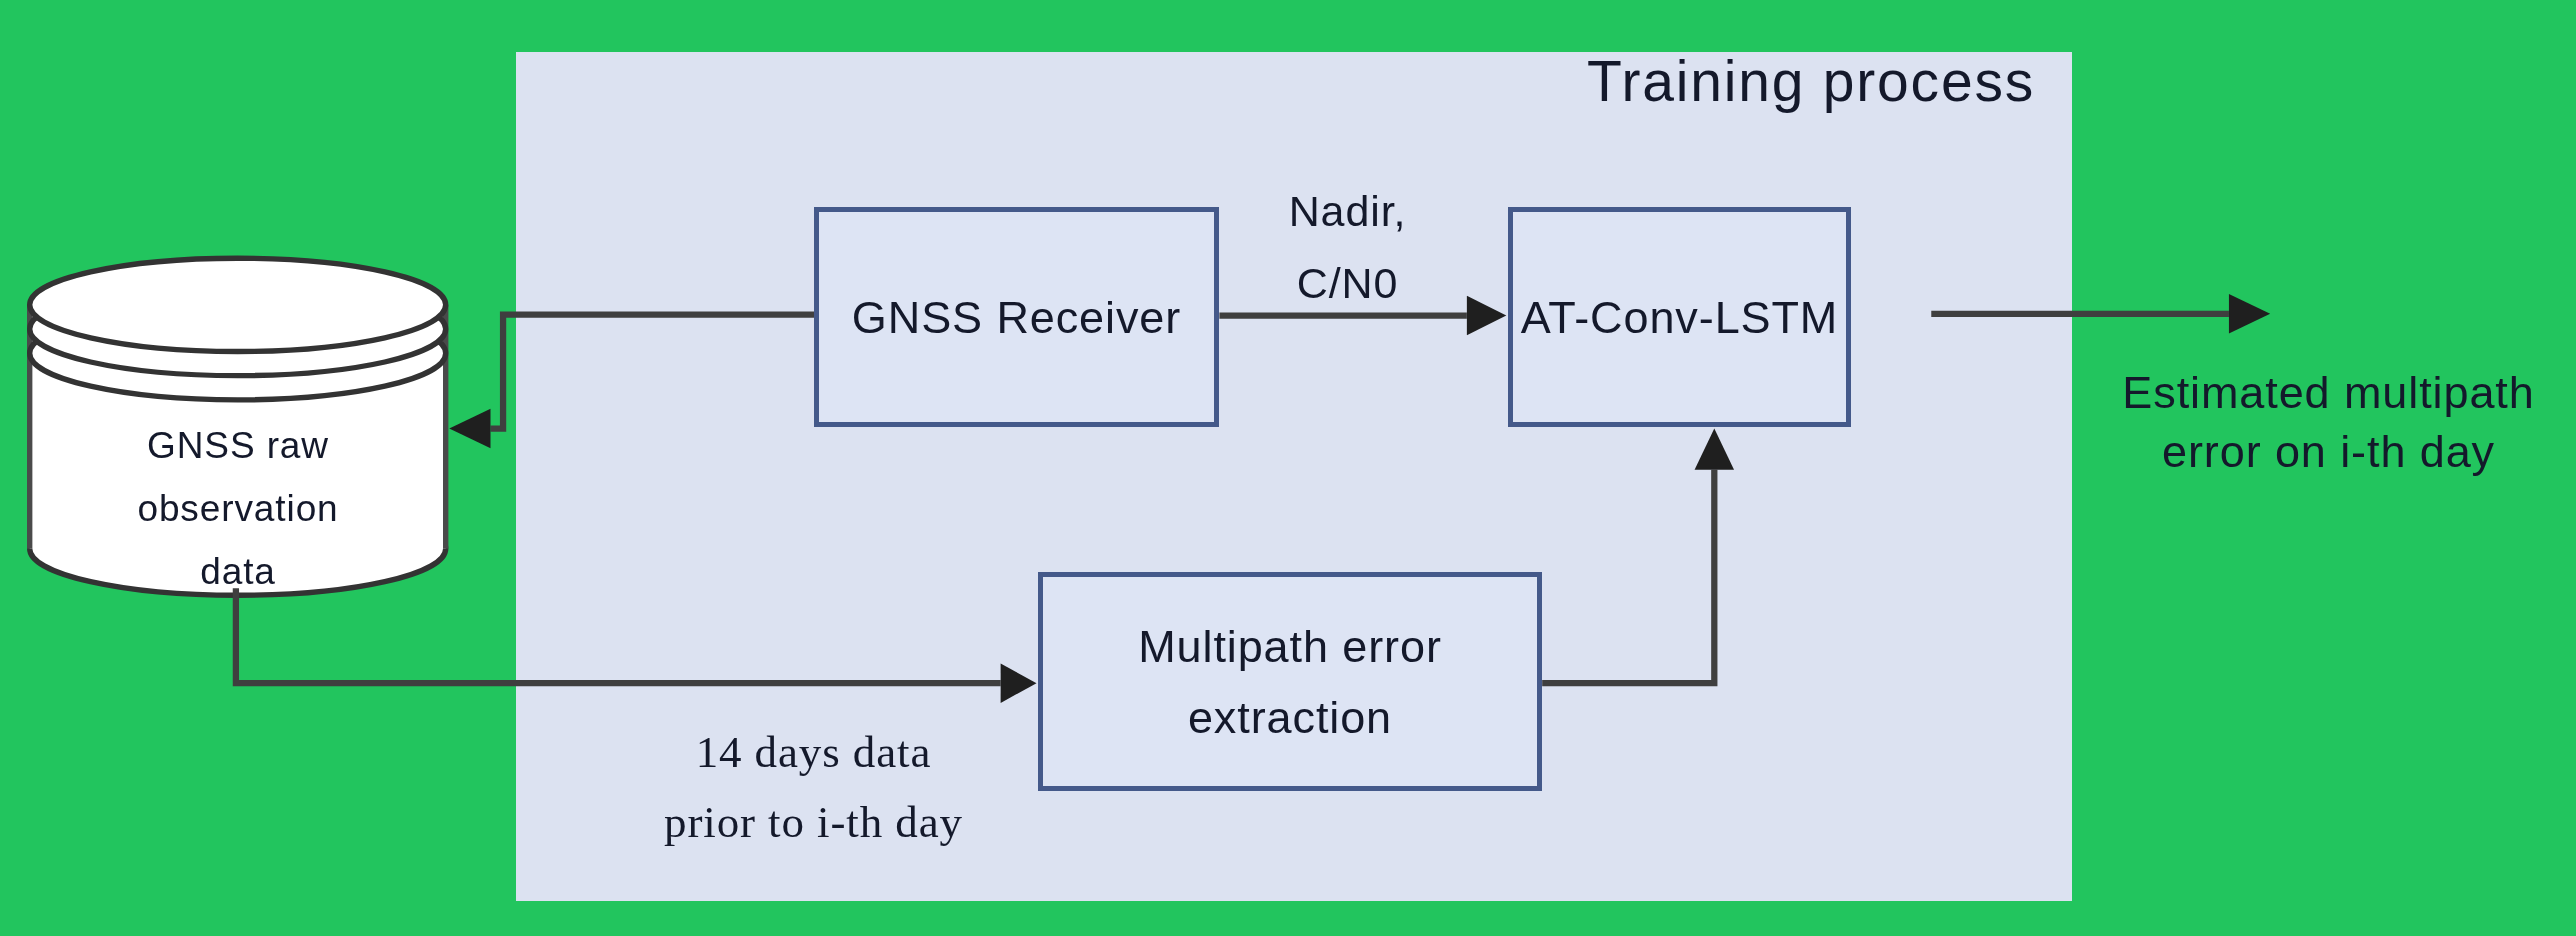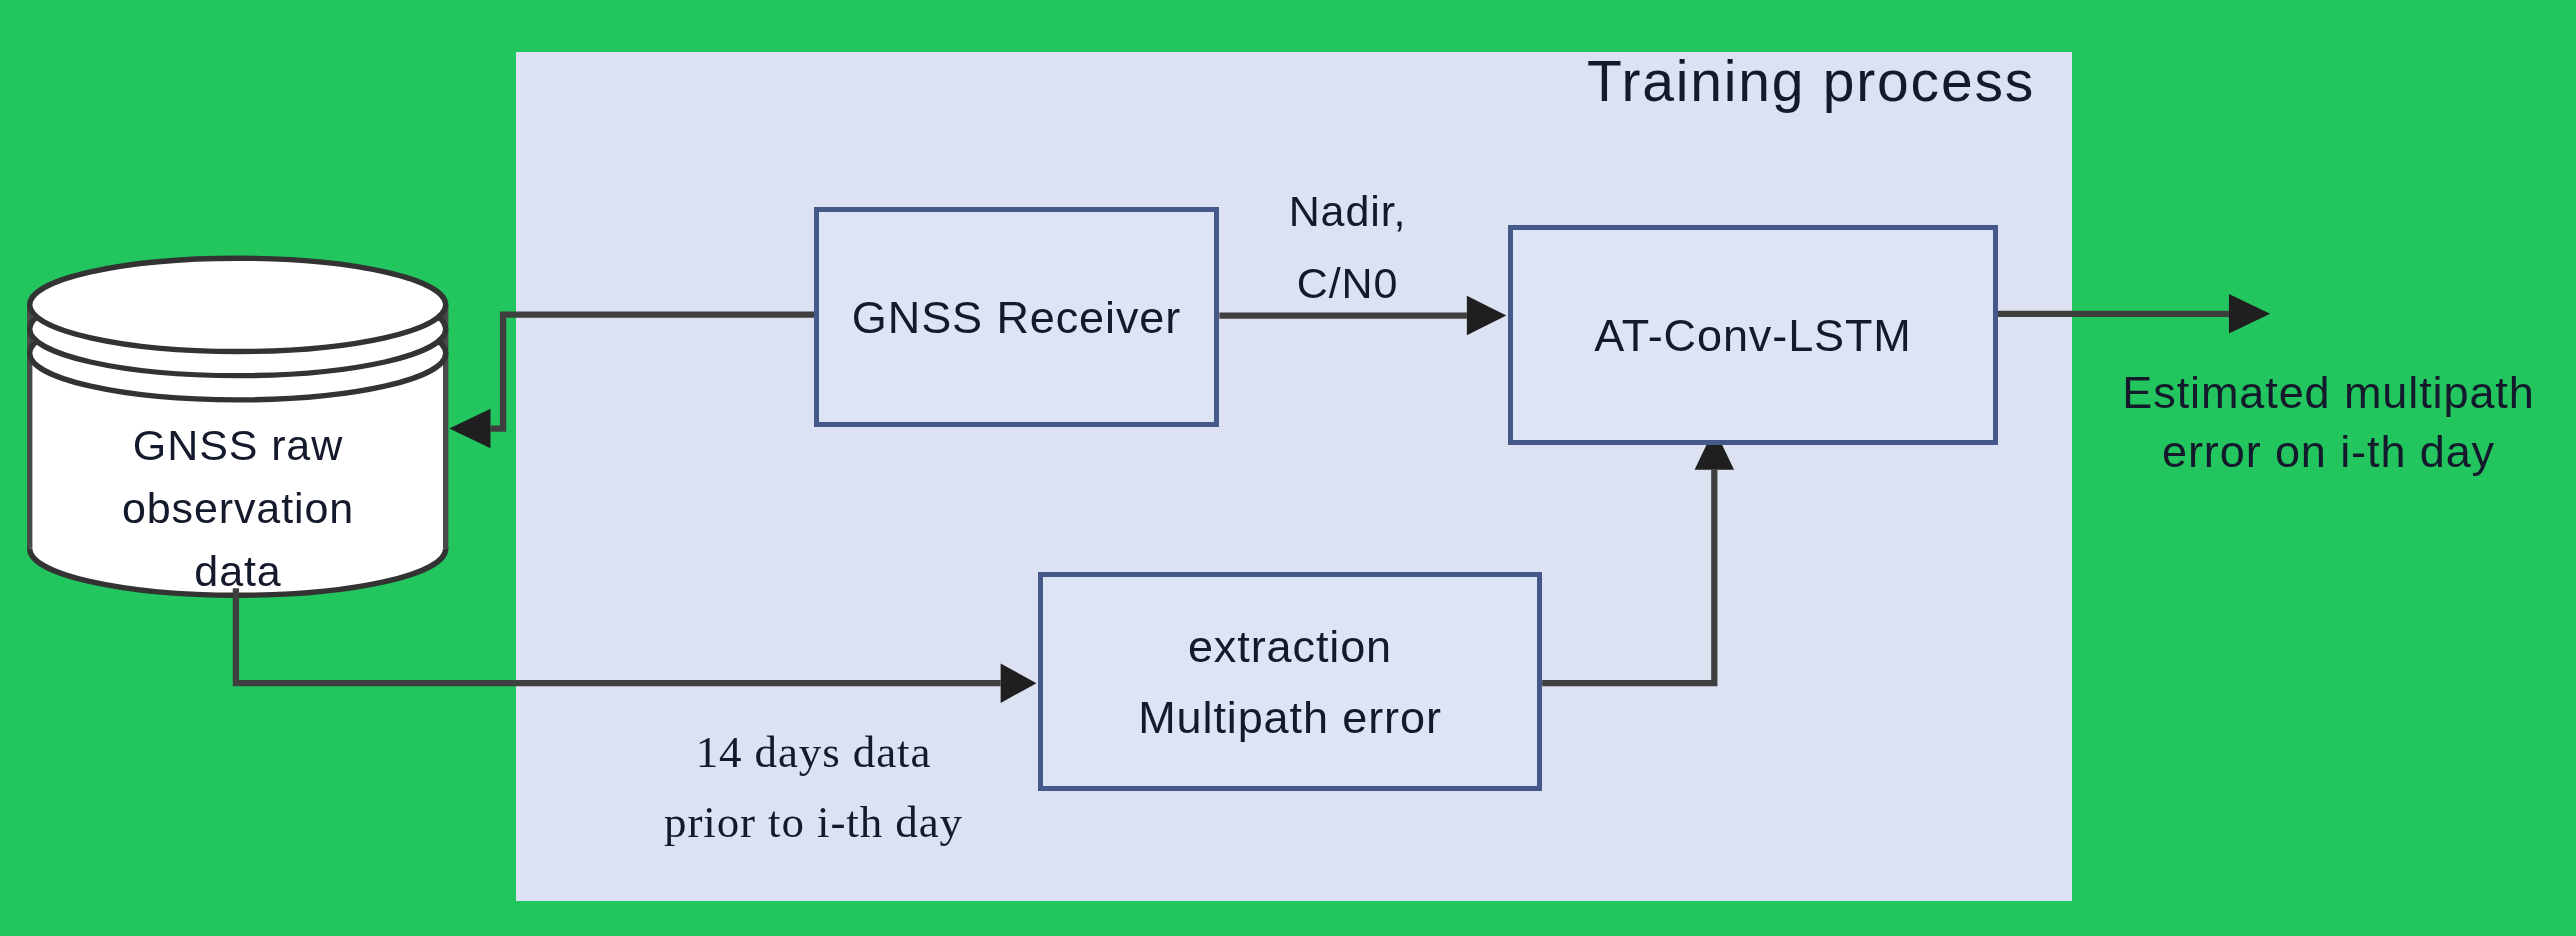--- a/index.html
+++ b/index.html
@@ -51,33 +51,33 @@
     display: flex;
     flex-direction: column;
     justify-content: center;
     text-align: center;
     font-size: 45px;
     line-height: 71px;
     letter-spacing: 0.9px;
     color: #14192b;
   }
   .node-receiver { left: 814px;  top: 207px; width: 405px; height: 220px; }
-  .node-model    { left: 1508px; top: 225px; width: 490px; height: 220px; }
+  .node-model    { left: 1508px; top: 207px; width: 343px; height: 220px; }
   .node-extraction { left: 1038px; top: 572px; width: 504px; height: 219px; }
   .freelabel {
     position: absolute;
     text-align: center;
     color: #14192b;
     letter-spacing: 0.9px;
   }
   .label-database {
     left: 30px;
     top: 414px;
     width: 416px;
-    font-size: 43px;
+    font-size: 37px;
     line-height: 63px;
   }
   .label-features {
     left: 1193px;
     top: 175px;
     width: 309px;
     font-size: 43px;
     line-height: 72px;
   }
   .label-history {
@@ -156,22 +156,22 @@
 
   <div class="node node-receiver">
     <div>GNSS Receiver</div>
   </div>
 
   <div class="node node-model">
     <div>AT-Conv-LSTM</div>
   </div>
 
   <div class="node node-extraction">
+    <div>Multipath error</div>
     <div>extraction</div>
-    <div>Multipath error</div>
   </div>
 
   <div class="freelabel label-features">
     <div>Nadir,</div>
     <div>C/N0</div>
   </div>
 
   <div class="freelabel label-history">
     <div>14 days data</div>
     <div>prior to i-th day</div>

